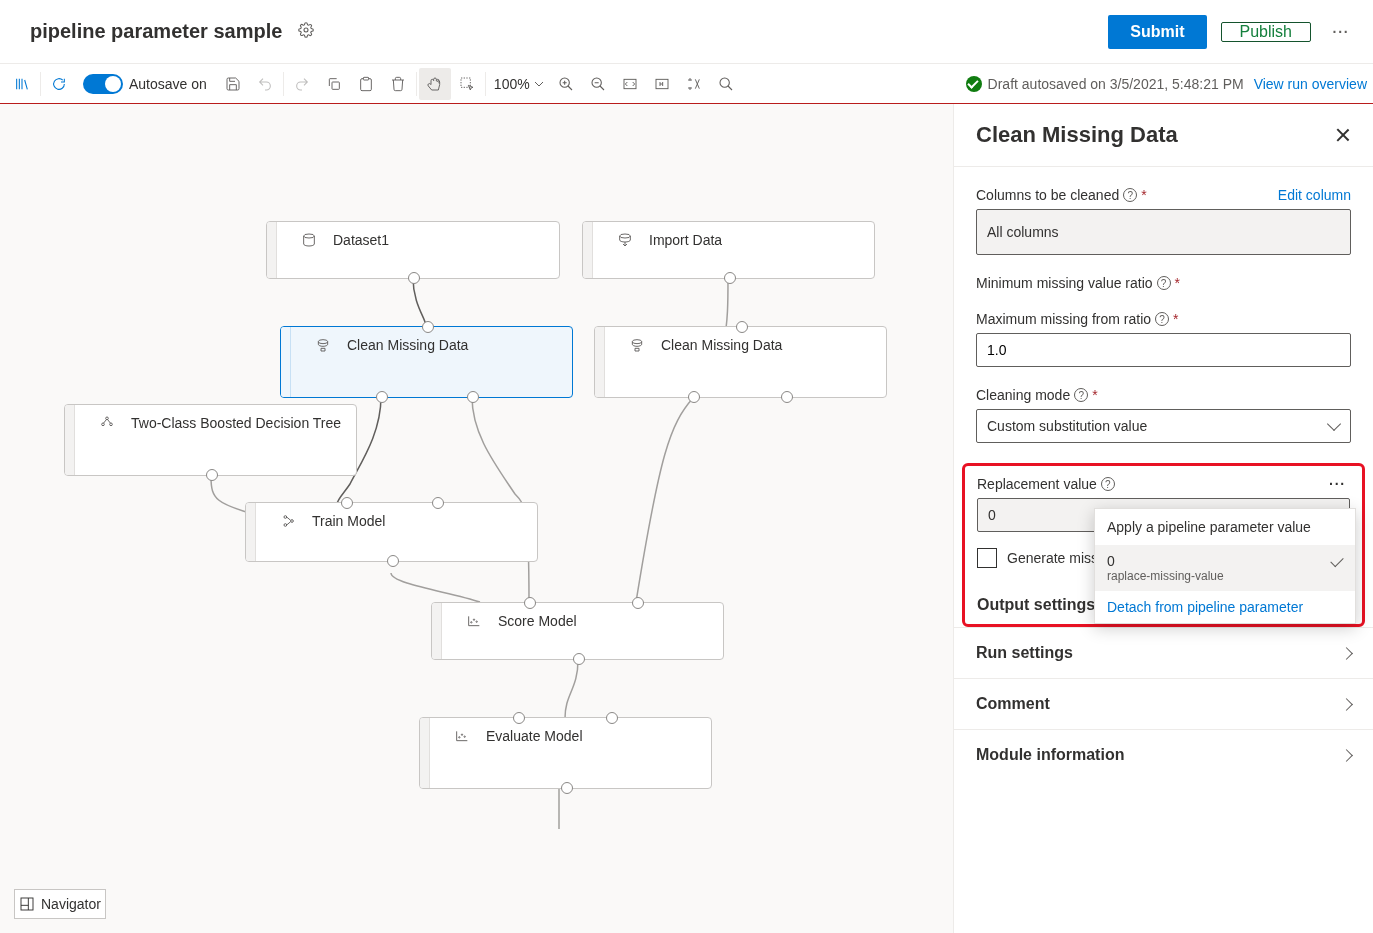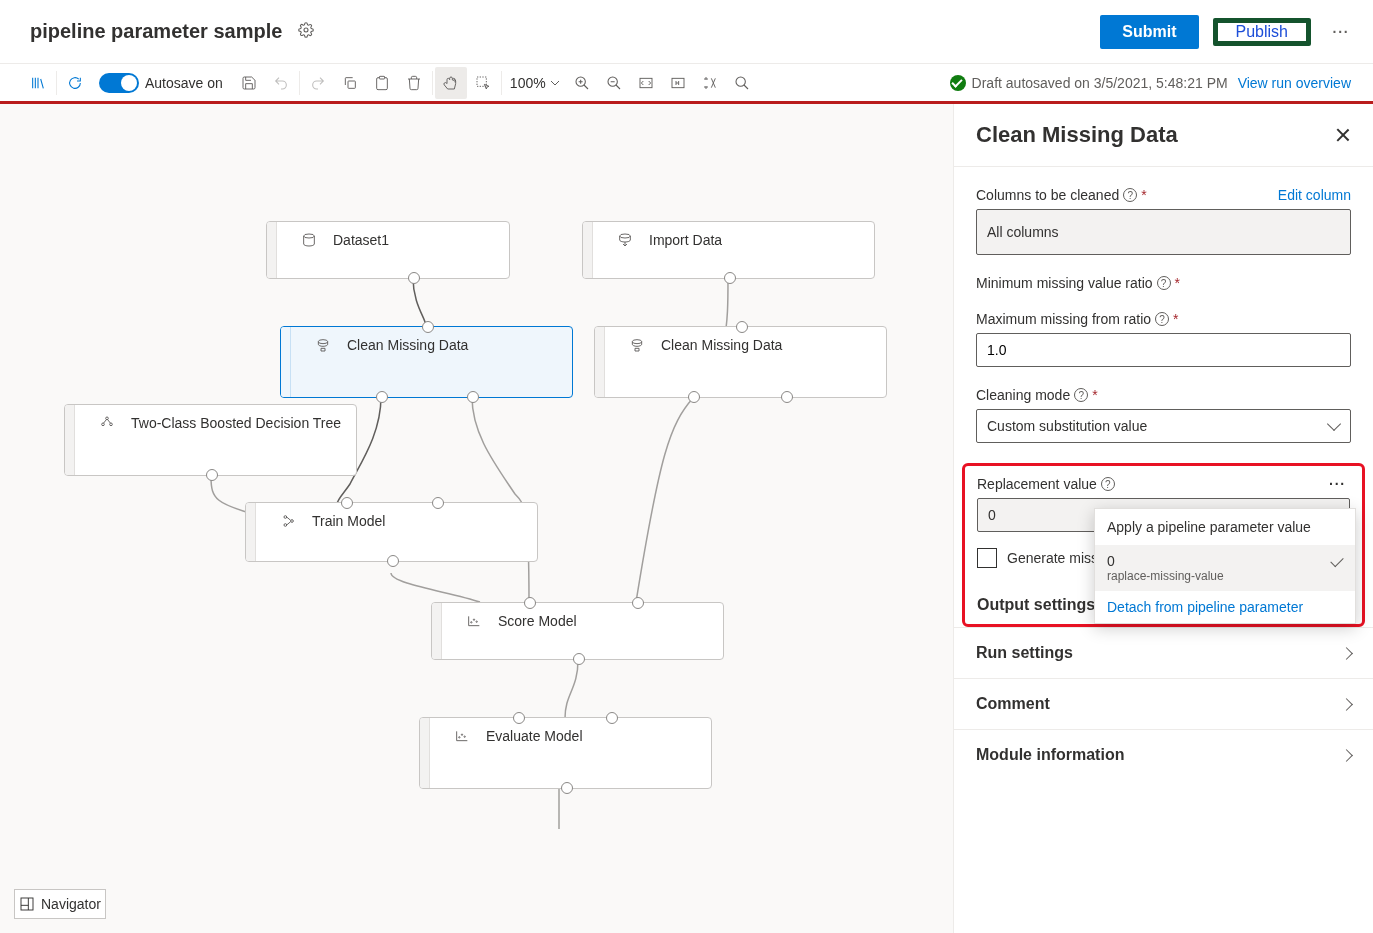--- a/index.html
+++ b/index.html
@@ -3,25 +3,25 @@
 <meta charset="utf-8">
 <style>
 * { box-sizing: border-box; margin: 0; padding: 0; }
 body { font-family: "Segoe UI", Arial, sans-serif; font-size: 14px; color: #323130; background: #fff; width: 1373px; height: 933px; overflow: hidden; }
 
 
 .top-header { display: flex; align-items: center; height: 64px; padding: 0 20px; border-bottom: 1px solid #edebe9; }
 .title { font-size: 20px; font-weight: 600; margin-left: 10px; }
 .header-spacer { flex: 1; }
 .btn-primary { background: #0078d4; color: #fff; border: none; padding: 8px 22px; font-size: 16px; font-weight: 600; border-radius: 2px; cursor: pointer; margin-right: 14px; }
-.btn-secondary { background: #fff; color: #1d4ed8; border: 5px solid #14532d; padding: 0 18px; font-size: 16px; border-radius: 2px; cursor: pointer; }
+.btn-secondary { background: #fff; color: #15803d; border: 1px solid #14532d; padding: 0 18px; font-size: 16px; border-radius: 2px; cursor: pointer; }
 .more-icon { margin-left: 18px; cursor: pointer; width: 24px; text-align: center; color: #605e5c; letter-spacing: 1px; font-weight: bold; }
 
 
-.toolbar { display: flex; align-items: center; height: 40px; padding: 0 22px; border-bottom: 3px solid #b91c1c; background: #fff; position: relative; justify-content: flex-end; }
+.toolbar { display: flex; align-items: center; height: 40px; padding: 0 6px; border-bottom: 1px solid #b91c1c; background: #fff; position: relative; justify-content: flex-end; }
 .tb-btn { width: 32px; height: 32px; display: flex; align-items: center; justify-content: center; color: #605e5c; cursor: pointer; border-radius: 2px; }
 .tb-btn.on { background: #edebe9; }
 .tb-sep { width: 1px; height: 24px; background: #edebe9; margin: 0 2px; }
 .toggle { width: 40px; height: 20px; background: #0078d4; border-radius: 10px; position: relative; margin: 0 6px 0 8px; cursor: pointer; }
 .toggle::after { content: ""; position: absolute; right: 2px; top: 2px; width: 16px; height: 16px; background: #fff; border-radius: 50%; }
 .autosave-label { font-size: 14px; color: #323130; margin-right: 10px; }
 .zoom { font-size: 14px; color: #323130; margin: 0 6px; display: flex; align-items: center; }
 .tb-spacer { flex: 1; }
 .status { display: flex; align-items: center; font-size: 14px; color: #605e5c; }
 .check { width: 16px; height: 16px; background: #107c10; border-radius: 50%; margin-right: 6px; position: relative; }
@@ -212,21 +212,21 @@
       <path class="dark" d="M413,174 C413,200 426,215 426,222"></path>
       <path d="M728,174 C728,220 728,260 693,294 C670,320 660,350 636,498"></path>
       <path class="dark" d="M381,293 C381,330 360,360 350,380 C340,395 330,400 343,412"></path>
       <path d="M472,293 C472,330 495,360 515,390 C525,400 529,405 529,498"></path>
       <path d="M211,373 C211,395 216,400 260,412"></path>
       <path d="M391,469 C391,480 450,488 480,498"></path>
       <path d="M578,556 C578,585 565,590 565,614"></path>
       <path d="M559,672 C559,700 559,710 559,725"></path>
     </svg>
 
-    <div class="node" style="left:266px; top:117px; width:244px;">
+    <div class="node" style="left:266px; top:117px; width:294px;">
       <div class="stripe"></div>
       <div class="label">
           <span class="ic">
             <svg class="ic" viewBox="0 0 24 24" stroke="currentColor" fill="none" stroke-width="1.4">
               <ellipse cx="12" cy="6" rx="8" ry="3"></ellipse>
               <path d="M4 6v12c0 1.7 3.6 3 8 3s8-1.3 8-3V6"></path>
             </svg>
           </span>
           <span>Dataset1</span>
         </div>

